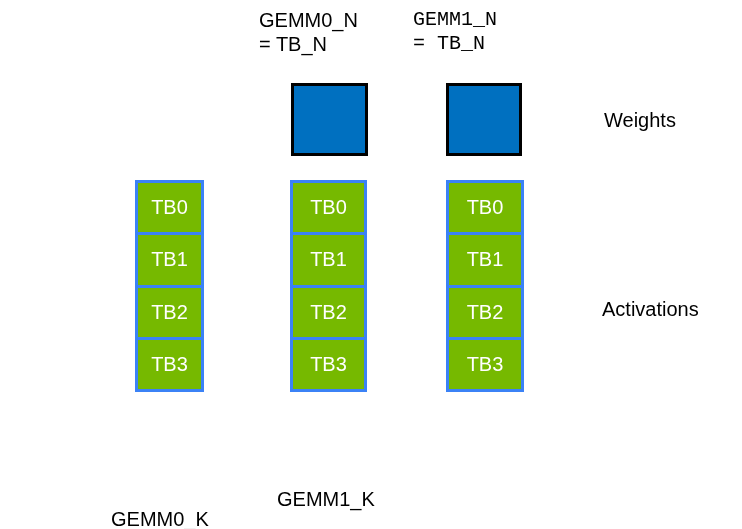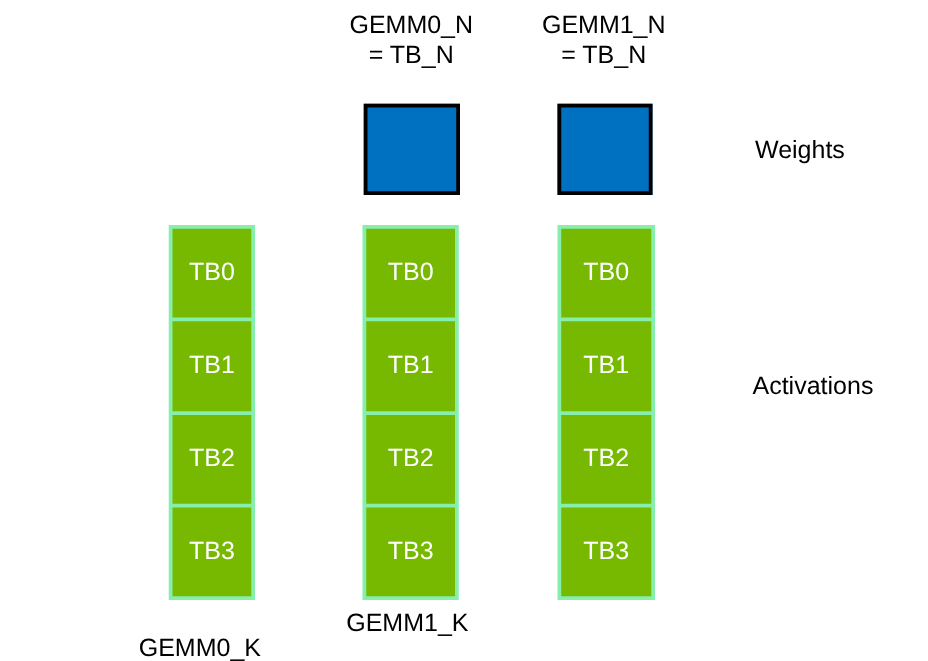--- a/index.html
+++ b/index.html
@@ -20,38 +20,37 @@
     position: absolute;
     font-size: 20px;
     line-height: 24px;
     color: #000000;
     white-space: nowrap;
   }
   .header-label {
     position: absolute;
     top: 8px;
     width: 140px;
-    text-align: center;
     font-size: 20px;
     line-height: 24px;
     color: #000000;
   }
   .weight-block {
     position: absolute;
     top: 83px;
     height: 73px;
     background: #0070C0;
     border: 3px solid #000000;
     box-sizing: border-box;
   }
   .activation-column {
     position: absolute;
     top: 180px;
-    height: 300px;
-    background: #86efac;
+    height: 212px;
+    background: #3b82f6;
     display: grid;
     grid-template-rows: repeat(4, 1fr);
     gap: 3px;
     padding: 3px;
     box-sizing: border-box;
   }
   .tb-cell {
     background: #76B900;
     color: #ffffff;
     display: flex;
@@ -62,21 +61,21 @@
 </style>
 </head>
 <body>
 
 <div class="canvas">
 
   <div class="header-label" style="left:259px;">
     <div>GEMM0_N</div>
     <div>= TB_N</div>
   </div>
-  <div class="header-label" style="left:413px;">
+  <div class="header-label" style="left:413px;font-family:Liberation Mono, monospace;">
     <div>GEMM1_N</div>
     <div>= TB_N</div>
   </div>
 
   <div class="weight-block" style="left:291px; width:77px;"></div>
   <div class="weight-block" style="left:446px; width:76px;"></div>
 
   <div class="activation-column" style="left:135px; width:69px;">
     <div class="tb-cell">TB0</div>
     <div class="tb-cell">TB1</div>

